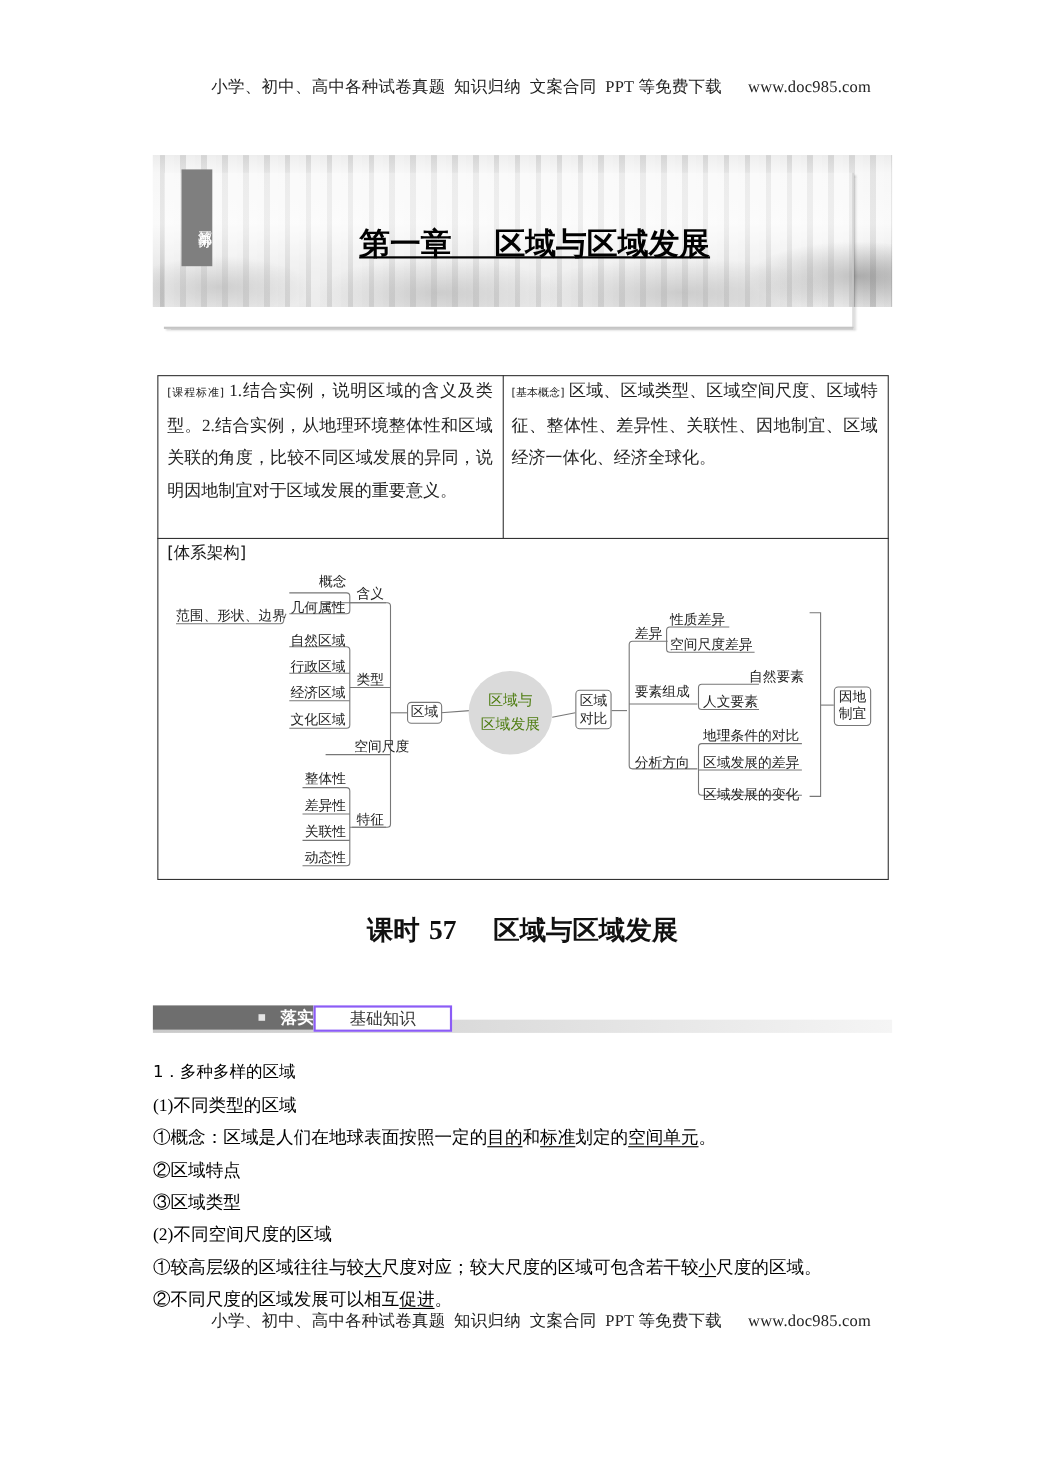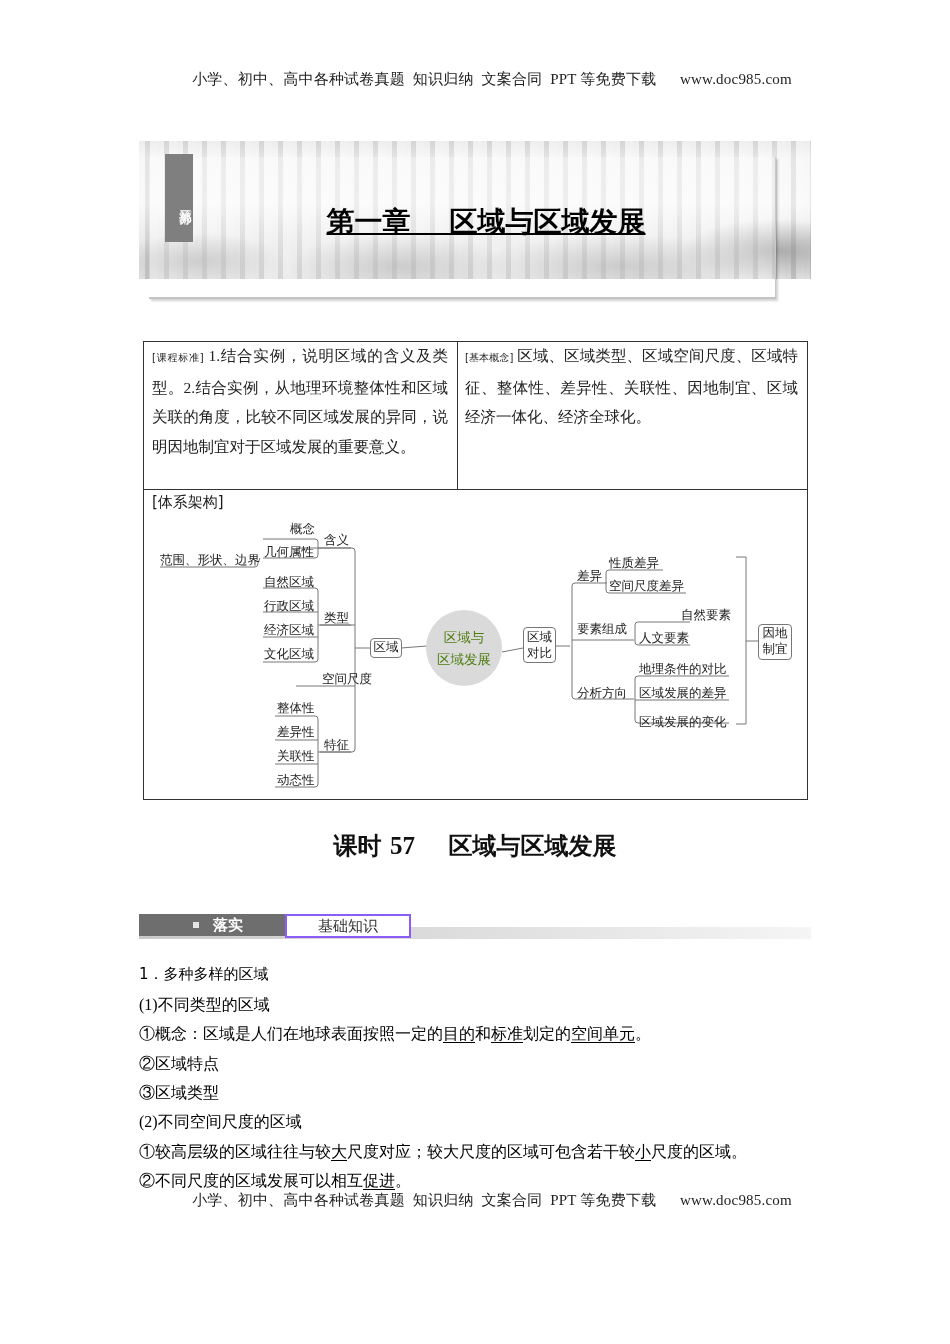--- a/index.html
+++ b/index.html
@@ -66,21 +66,21 @@
     font-family:"DejaVu Sans", sans-serif; white-space:pre; color:#111;
   }
   .lesson-title .num { font-family:"Liberation Serif", serif; font-size:25px; }
   
   .sec-bar {
     left:139px; top:927px; width:672px; height:12px;
     background:linear-gradient(90deg, #c9c9c9 0%, #dcdcdc 45%, #f5f5f5 100%);
   }
   .sec-dark {
     left:139px; top:914px; width:146px; height:22px; background:#6e6e6e; color:#fff;
-    font-family:"DejaVu Sans", sans-serif; font-weight:bold; font-size:15px; line-height:22px;
+    font-family:"DejaVu Sans", sans-serif; font-weight:bold; font-size:15px; line-height:22px;text-align:right;
   }
   .sec-dark .sq { display:inline-block; width:6px; height:6px; background:#e5e5e5; margin:0 14px 2px 54px; vertical-align:middle; }
   .sec-light {
     left:285px; top:914px; width:122px; height:20px; background:#fff; border:2px solid #8b5cf6;
     font-family:"DejaVu Sans", sans-serif; font-size:15px; line-height:20px; text-align:center; color:#333;
   }
   .body-line { left:139px; font-size:16px; color:#000000; white-space:pre; }
   .body-line.h1 { font-family:"DejaVu Sans", sans-serif; font-size:15px; }
   .u { text-decoration:underline; text-underline-offset:3px; }
 </style>

